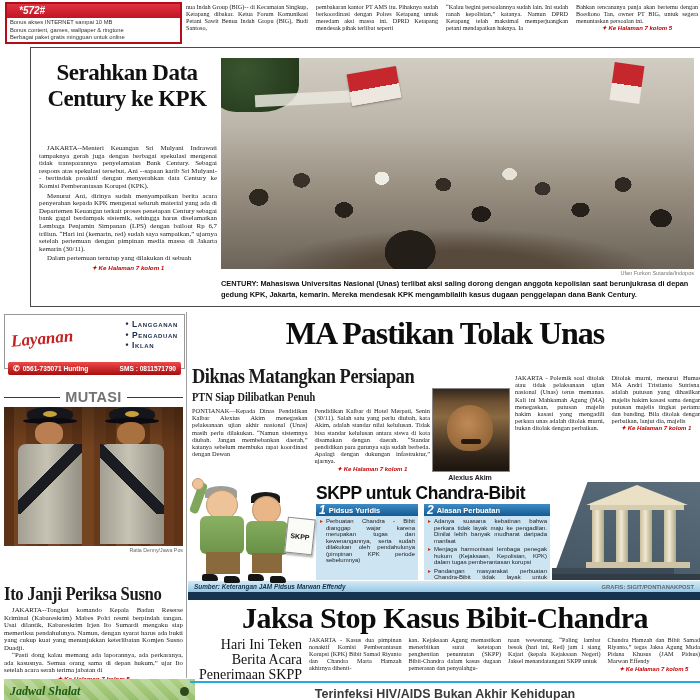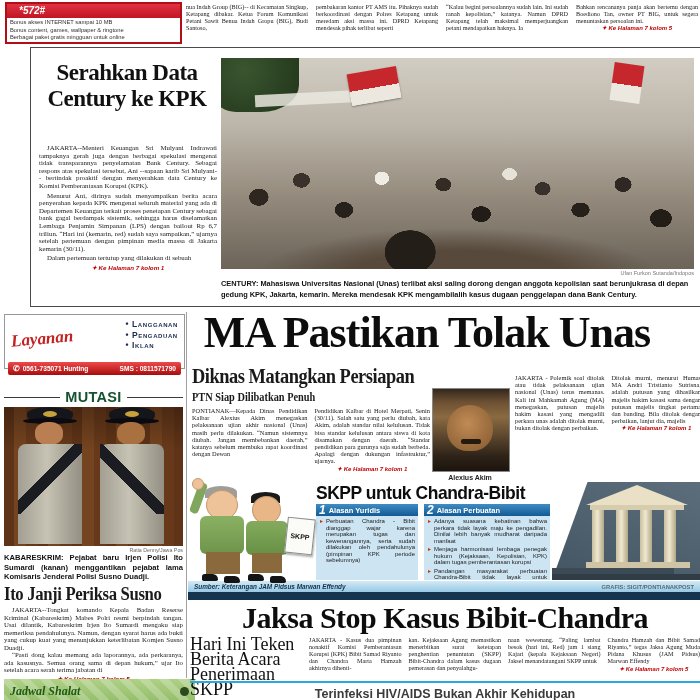--- a/index.html
+++ b/index.html
@@ -63,21 +63,21 @@
                 font:bold 8.5px/1.25 "Liberation Sans",sans-serif;font-variant:small-caps;
                 color:#1c2a4e;letter-spacing:.6px;}
   #service-list li::before{content:"• ";}
   #phone-bar{margin:2px 3px 0 3px;height:13px;background:linear-gradient(180deg,#ee4a4a,#a80d0d);
              border-radius:2px;color:#fff;display:flex;align-items:center;
              font:bold 6.6px "Liberation Sans",sans-serif;padding:0 5px;}
   #phone-icon{margin-right:3px;font-size:8px;}
   #sms-label{margin-left:auto;}
   #mutasi-head{left:4px;top:389px;width:179px;display:flex;align-items:center;gap:5px;}
   .mutasi-rule{flex:1;height:1px;background:#3a3a3a;}
-  #mutasi-title{color:#14532d;font:bold 14.5px "Liberation Sans",sans-serif;letter-spacing:.3px;}
+  #mutasi-title{color:#737373;font:bold 14.5px "Liberation Sans",sans-serif;letter-spacing:.3px;}
   #mutasi-photo{left:4px;top:407px;width:179px;height:139px;overflow:hidden;
      background:linear-gradient(180deg,rgba(0,0,0,.28),rgba(0,0,0,0) 30%),
        repeating-linear-gradient(90deg,#5e3317 0 10px,#74431f 10px 22px,#67391a 22px 34px);}
   .officer{position:absolute;bottom:0;}
   .officer .cap{position:absolute;top:0;left:9px;width:46px;height:14px;background:#15151c;border-radius:50% 50% 6px 6px;}
   .officer .cap::after{content:"";position:absolute;left:-4px;bottom:-3px;right:-4px;height:6px;background:#0a0a10;border-radius:50%;}
   .officer .cap::before{content:"";position:absolute;left:16px;top:4px;width:14px;height:6px;background:#c7a23a;border-radius:50%;}
   .officer .face{position:absolute;top:15px;left:17px;width:28px;height:23px;background:#b97f52;border-radius:45%;}
   .officer .torso{position:absolute;top:37px;left:0;width:64px;height:100px;border-radius:8px 8px 0 0;
      background:linear-gradient(90deg,#a29e91 0%,#c6c2b4 45%,#938f82 100%);}
@@ -95,21 +95,21 @@
   #ito-body p{margin:0;text-indent:8px;}
   #ito-body .jump{display:block;text-align:center;font-size:6.2px;text-indent:0;margin-top:1px;}
   #jadwal-ad{left:4px;top:679px;width:179px;height:24px;
      background:repeating-linear-gradient(45deg,rgba(255,255,255,.22) 0 7px,rgba(0,0,0,0) 7px 14px),
                 linear-gradient(180deg,#aed086,#93bd68);
      display:flex;align-items:center;padding:0 6px;}
   #jadwal-title{font:italic bold 12px "Liberation Serif",serif;color:#1e5a14;}
   #jadwal-icon{margin-left:auto;width:9px;height:9px;border-radius:50%;background:#2c4a1d;}
 
   
-  #ma-head{left:172px;top:308px;width:510px;text-align:center;font-weight:bold;font-size:44px;
+  #ma-head{left:190px;top:308px;width:510px;text-align:center;font-weight:bold;font-size:32px;
            line-height:50px;letter-spacing:-1px;white-space:nowrap;color:#0d0d0d;}
   #diknas{left:192px;top:365px;width:238px;}
   #diknas-head{font-weight:bold;font-size:20px;letter-spacing:-0.5px;white-space:nowrap;
                transform:scaleX(.92);transform-origin:left;}
   #diknas-sub{margin-top:3px;font-weight:bold;font-size:11.5px;white-space:nowrap;
               transform:scaleX(.9);transform-origin:left;}
   #diknas-cols{display:flex;gap:7px;margin-top:4px;}
   .body-col{flex:1;font-size:6.4px;line-height:7.2px;text-align:justify;}
   .body-col .jump{display:block;text-align:center;font-size:6px;margin-top:1px;}
   #alexius{left:432px;top:388px;width:76px;}
@@ -170,21 +170,21 @@
   #fig2-pants{position:absolute;left:62px;top:69px;width:30px;height:20px;background:#8a6a3d;}
   .shoe{position:absolute;width:16px;height:7px;background:#141414;border-radius:3px 6px 2px 2px;}
   #paper{position:absolute;left:96px;top:34px;width:26px;height:34px;background:#fbfbf7;border:1px solid #8a8a8a;
          transform:rotate(6deg);box-shadow:1px 2px 2px rgba(0,0,0,.3);display:flex;align-items:center;justify-content:center;}
   #paper-label{font:bold 7px "Liberation Sans",sans-serif;color:#111;}
 
   
   #jaksa-head{left:190px;top:602px;width:510px;text-align:center;font-weight:bold;font-size:30px;
               line-height:32px;letter-spacing:-0.5px;color:#0d0d0d;white-space:nowrap;}
   #jaksa-cols{left:190px;top:637px;width:510px;display:flex;gap:7px;}
-  #jaksa-sub{width:112px;text-align:left;font-size:18px;line-height:15px;color:#111;flex:none;}
+  #jaksa-sub{width:112px;text-align:right;font-size:14px;line-height:15px;color:#111;flex:none;}
   #jaksa-sub span{display:block;}
   .jaksa-col{flex:1;font-size:6.2px;line-height:6.9px;text-align:justify;}
   .jaksa-col .jump{display:block;text-align:center;font-size:5.9px;margin-top:1px;}
   #blue-rule{left:190px;top:681px;width:510px;height:2px;background:#2aa9e0;}
   #bottom-head{left:190px;top:687px;width:510px;text-align:center;
                font:bold 12.5px "Liberation Sans",sans-serif;color:#3a3a3a;}
 </style>
 </head>
 <body>
 
@@ -265,24 +265,20 @@
       <div class="strap"></div>
     </div>
     <div id="officer-b" class="officer">
       <div class="cap"></div>
       <div class="face"></div>
       <div class="torso"></div>
       <div class="strap"></div>
     </div>
   </div>
   <div id="mutasi-credit" class="abs">Ratia Denny/Jawa Pos</div>
-  <div id="mutasi-caption" class="abs">
-    <b>KABARESKRIM:</b>
-    <span>Pejabat baru Irjen Polisi Ito Sumardi (kanan) menggantikan pejabat lama Komisaris Jenderal Polisi Susno Duadji.</span>
-  </div>
 
   <div id="ito-head" class="abs">Ito Janji Periksa Susno</div>
   <div id="ito-body" class="abs">
     <p>JAKARTA--Tongkat komando Kepala Badan Reserse Kriminal (Kabareskrim) Mabes Polri resmi berpindah tangan. Usai dilantik, Kabareskrim Irjen Ito Sumardi mengaku siap memeriksa pendahulunya. Namun, dengan syarat harus ada bukti yang cukup kuat yang menunjukkan keterlibatan Komjen Susno Duadji.</p>
     <p>“Pasti dong kalau memang ada laporannya, ada perkaranya, ada kasusnya. Semua orang sama di depan hukum,” ujar Ito setelah acara serah terima jabatan di</p>
     <span class="jump">✦ Ke Halaman 7 kolom 5</span>
   </div>
 
   <div id="jadwal-ad" class="abs">
     <span id="jadwal-title">Jadwal Shalat</span>
@@ -333,21 +329,21 @@
       <div id="stylobate"></div>
       <div class="step1"></div>
       <div class="step2"></div>
     </div>
 
     <div id="skpp-title">SKPP untuk Chandra-Bibit</div>
 
     <div id="skpp-box1" class="skpp-box">
       <div class="skpp-box-head">
         <span class="skpp-num">1</span>
-        <span class="skpp-box-title">Alasan Yuridis</span>
+        <span class="skpp-box-title">Pidsus Yuridis</span>
       </div>
       <ul class="skpp-list">
         <li>Perbuatan Chandra - Bibit dianggap wajar karena merupakan tugas dan kewenangannya, serta sudah dilakukan oleh pendahulunya (pimpinan KPK periode sebelumnya)</li>
       </ul>
     </div>
 
     <div id="skpp-box2" class="skpp-box">
       <div class="skpp-box-head">
         <span class="skpp-num">2</span>
         <span class="skpp-box-title">Alasan Perbuatan</span>

